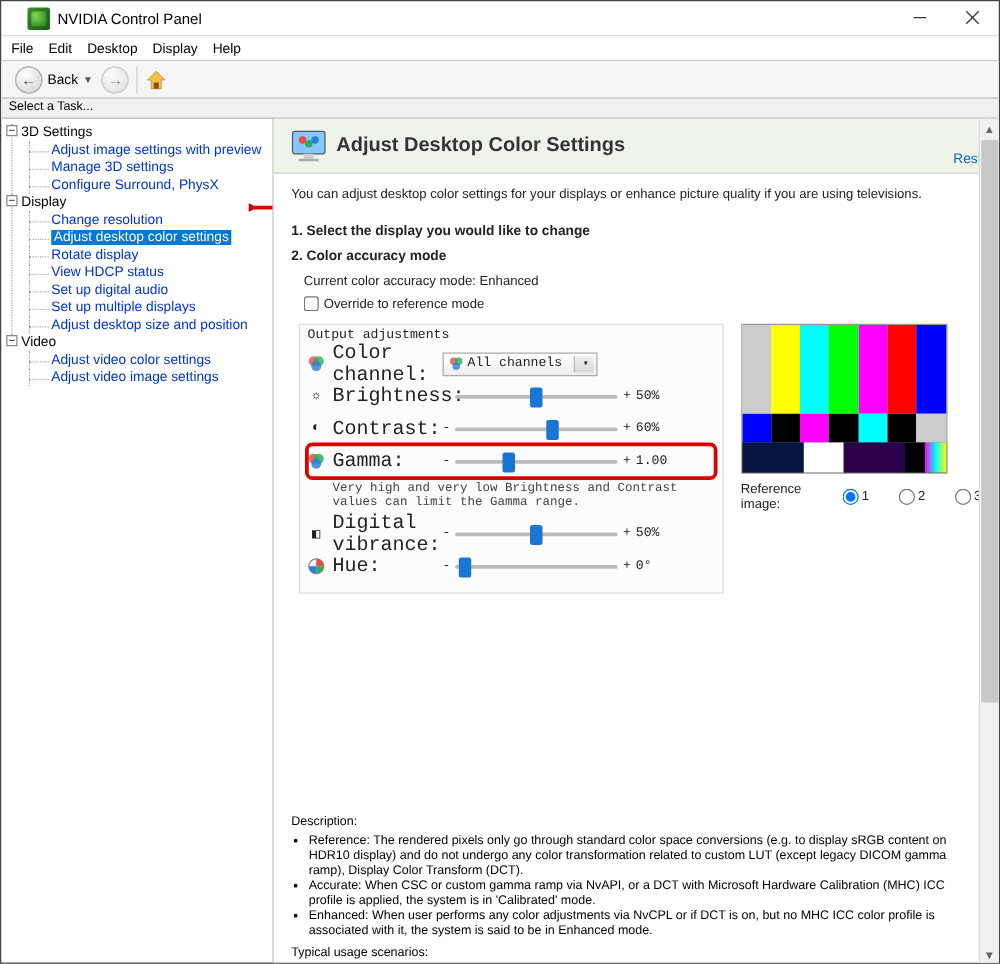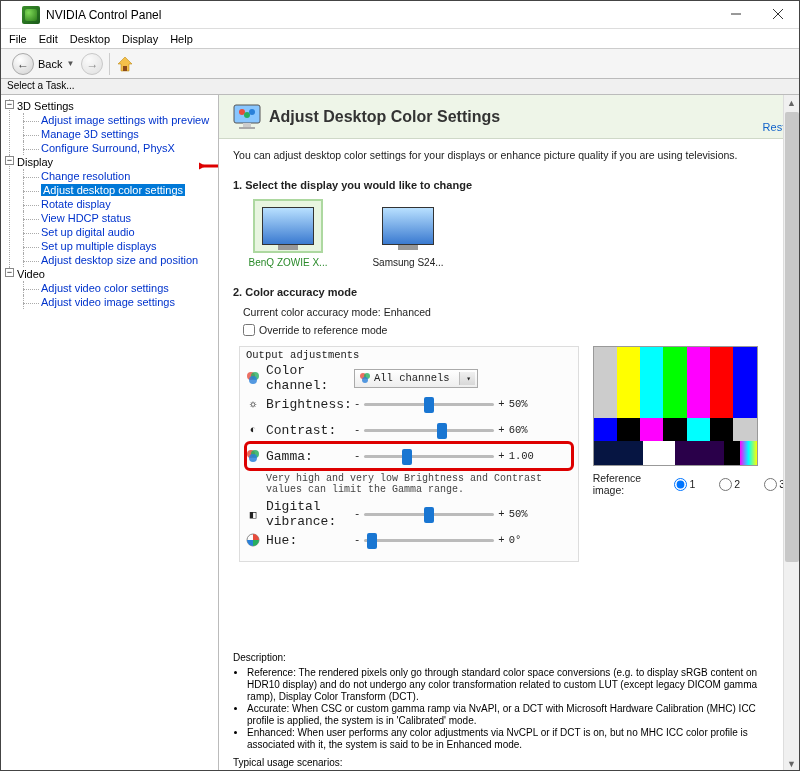--- a/index.html
+++ b/index.html
@@ -80,21 +80,21 @@
 .checkbox-row { margin-left: 10px; display: flex; gap: 4px; font-size: 10.5px; margin-bottom: 10px; }
 .checkbox-row input { width: 12px; height: 12px; }
 
 
 .adjust-row { display: flex; align-items: flex-start; }
 .output-panel { border: 1px solid #ddd; background: #fcfcfc; padding: 2px 6px 8px 6px; width: 382px; margin-left: 6px; position: relative; font-family: Liberation Mono, monospace; }
 .output-panel .group-label { font-size: 10.5px; margin-bottom: 4px; }
 .adj-row { display: flex; align-items: center; height: 26px; gap: 6px; }
 .adj-row.highlighted { outline: 3px solid #d00; outline-offset: -1px; border-radius: 4px; }
 .adj-icon { width: 14px; height: 14px; display: flex; align-items: center; justify-content: center; font-size: 11px; }
-.adj-label { width: 82px; font-size: 13px; }
+.adj-label { width: 82px; font-size: 16px; }
 .combo { width: 124px; height: 19px; border: 1px solid #aaa; background: linear-gradient(#fff, #eee); font-size: 10.5px; display: flex; align-items: center; padding: 0 4px; position: relative; }
 .combo::after { content: ""; position: absolute; right: 2px; top: 2px; width: 15px; height: 13px; background: linear-gradient(#f0f0f0, #d8d8d8); border-left: 1px solid #bbb; }
 .combo .caret { position: absolute; right: 6px; font-size: 8px; z-index: 1; }
 .slider-wrap { display: flex; align-items: center; gap: 4px; flex: 1; font-size: 10.5px; }
 .slider-track { width: 130px; height: 3px; background: #bbb; position: relative; border-radius: 2px; }
 .slider-thumb { position: absolute; top: -6px; width: 10px; height: 16px; background: #1976d2; border-radius: 2px; transform: translateX(-50%); }
 .val-cell { width: 44px; text-align: left; }
 .hint { font-size: 10px; color: #444; margin: 4px 0 6px 20px; width: 280px; }
 
 
@@ -226,34 +226,20 @@
           </svg>
       </div>
       <h1>Adjust Desktop Color Settings</h1>
       <span class="restore">Restor</span>
     </div>
 
     <div class="content-body">
       <div class="intro">You can adjust desktop color settings for your displays or enhance picture quality if you are using televisions.</div>
 
       <div class="section-title">1. Select the display you would like to change</div>
-      <div class="displays">
-        <div class="display-item selected">
-          <div class="frame">
-              <div class="screen"></div>
-            </div>
-          <div class="caption">BenQ ZOWIE X...</div>
-        </div>
-        <div class="display-item inactive">
-          <div class="frame">
-              <div class="screen"></div>
-            </div>
-          <div class="caption">Samsung S24...</div>
-        </div>
-      </div>
 
       <div class="section-title">2. Color accuracy mode</div>
       <div class="subtext">Current color accuracy mode: Enhanced</div>
       <div class="checkbox-row">
         <input type="checkbox" style="">
         <span>Override to reference mode</span>
       </div>
 
 
       <div class="adjust-row">

